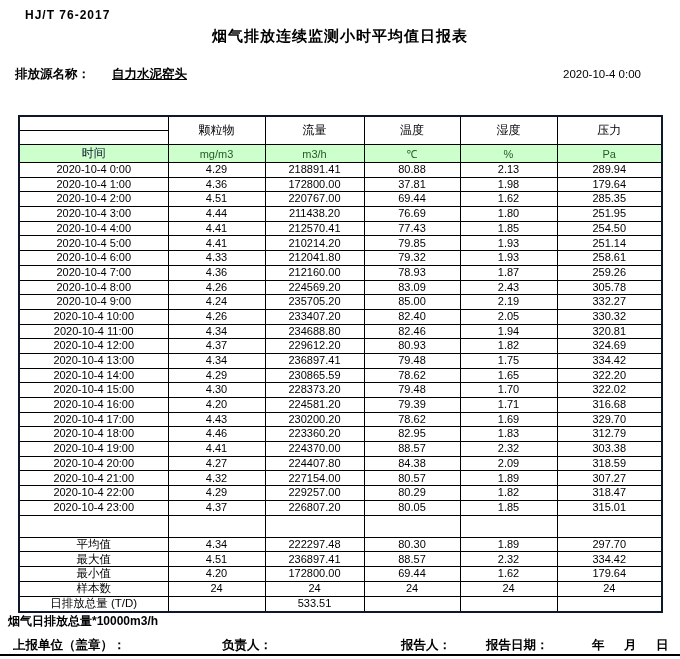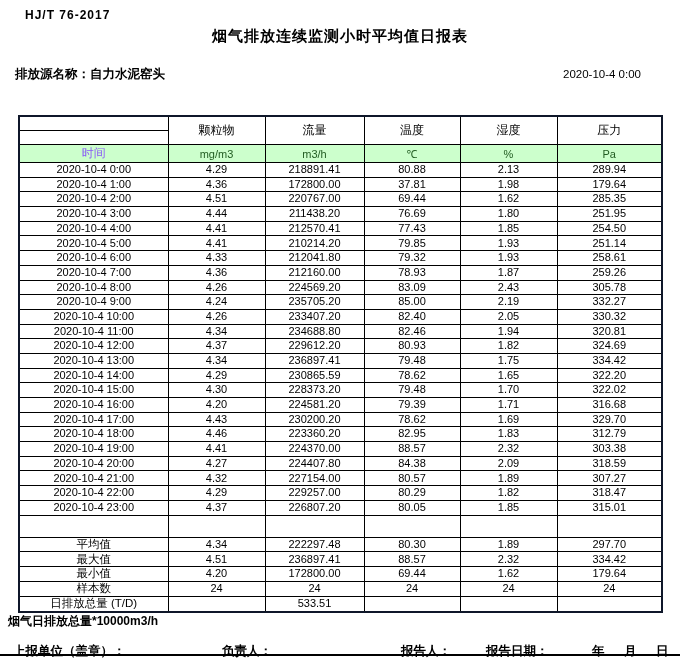--- a/index.html
+++ b/index.html
@@ -3,45 +3,45 @@
 <meta charset="utf-8">
 <style>
   html,body{margin:0;padding:0;}
   body{
     width:680px;height:659px;position:relative;background:#ffffff;color:#000;
     font-family:"Liberation Sans",sans-serif;overflow:hidden;
   }
   .std-code{position:absolute;left:25px;top:8px;font-weight:bold;font-size:12px;letter-spacing:1px;}
   .doc-title{position:absolute;left:0;right:0;top:27px;text-align:center;font-weight:bold;font-size:15px;letter-spacing:1px;}
   .source-line{position:absolute;left:15px;top:66px;font-weight:bold;font-size:12.5px;}
-  .source-line .src-name{}
+  .source-line .src-name{margin-left:22px;text-decoration:underline;}
   .report-date{position:absolute;left:563px;top:68px;font-size:11.5px;font-weight:normal;}
 
   table.report{
     position:absolute;left:18px;top:115px;width:643px;
     border-collapse:collapse;border:2px solid #0f172a;table-layout:fixed;
   }
   td{border:1px solid #000;text-align:center;padding:0;white-space:nowrap;overflow:hidden;}
 
   tr.hdr td{height:27px;font-size:12px;font-weight:normal;}
   td.corner-cell{padding:0;}
   td.corner-cell .half{height:13px;}
   td.corner-cell .half.top{border-bottom:1px solid #000;}
 
   tr.unit-row td{background:var(--green,#ccffcc);height:17px;font-size:11px;color:#215c21;}
-  tr.unit-row td.time-hdr{font-size:12px;color:#8b5cf6;}
+  tr.unit-row td.time-hdr{font-size:12px;color:#0f172a;}
 
   tr.data-row td{height:13.7px;font-size:11px;line-height:13.5px;}
   tr.sep-row td{height:21px;}
   tr.sum-row td{height:13.9px;font-size:11px;line-height:13.6px;}
   tr.sum-row td.sum-label{font-size:11.5px;}
 
   .footer-note{position:absolute;left:8px;top:613px;font-weight:bold;font-size:12px;}
   .footer-line{position:absolute;left:0;top:631px;width:680px;height:18px;font-weight:bold;font-size:12.5px;}
-  .footer-line span{position:absolute;top:12px;text-align:center;}
+  .footer-line span{position:absolute;top:6px;text-align:center;}
   .f-unit{left:13px;}
   .f-resp{left:222px;}
   .f-reporter{left:353px;margin-left:48px;}
   .f-rptdate{left:486px;}
   .f-year{left:592px;}
   .f-month{left:624px;}
   .f-day{left:656px;}
   .bottom-rule{position:absolute;left:0;top:654px;width:680px;height:2px;background:#000;}
 </style>
 </head>

